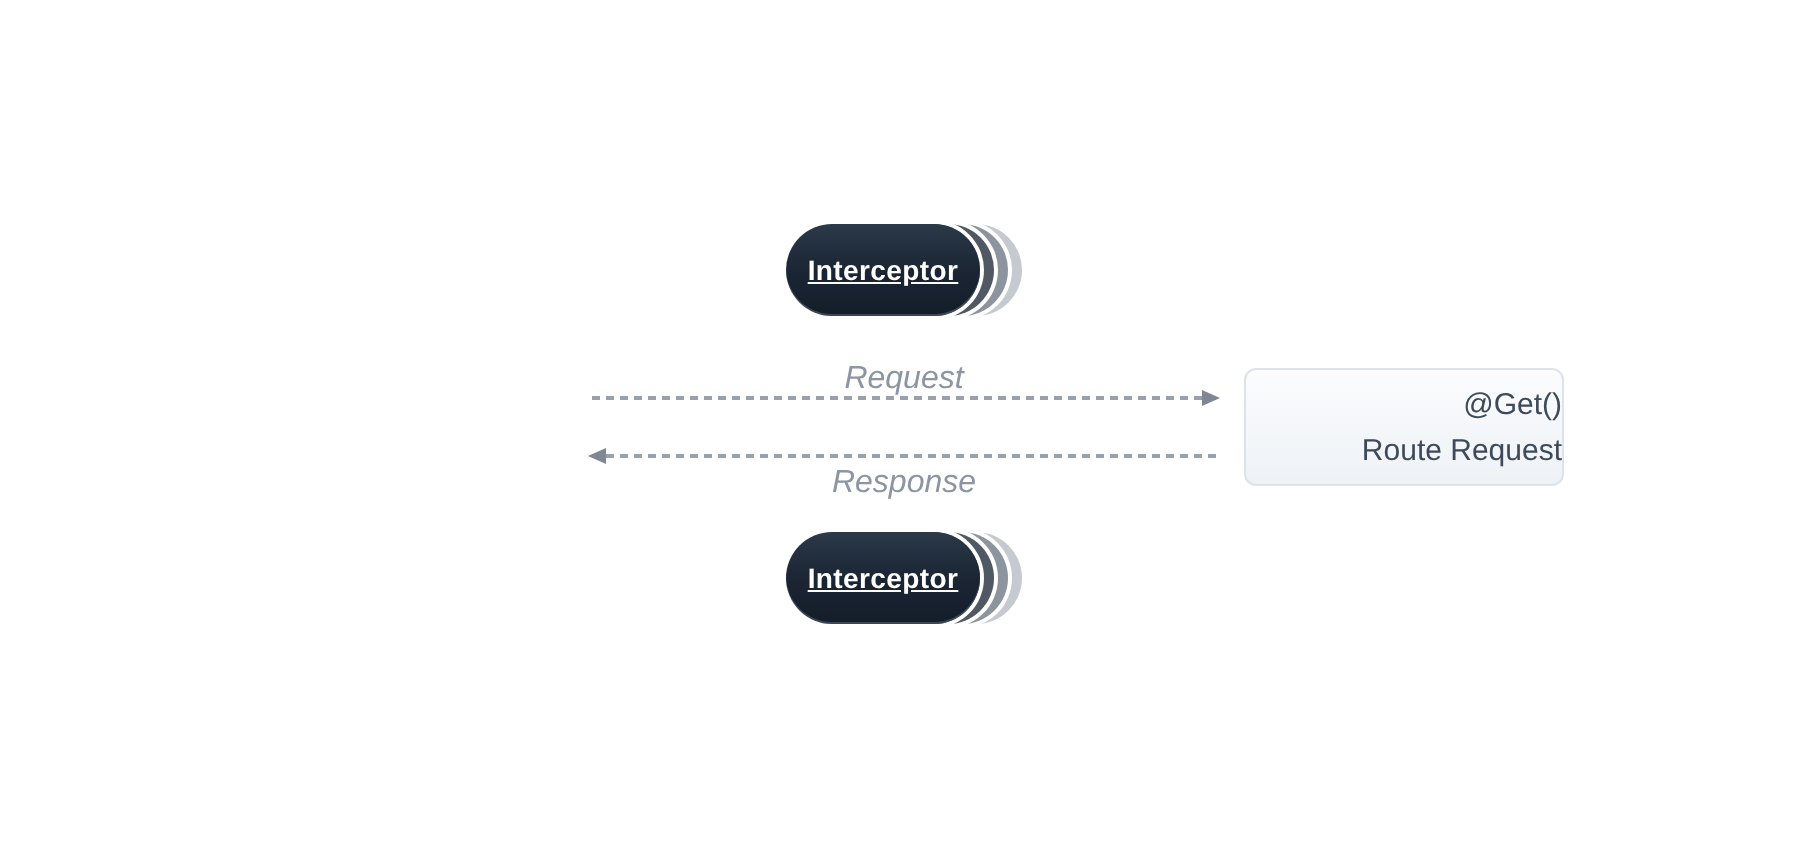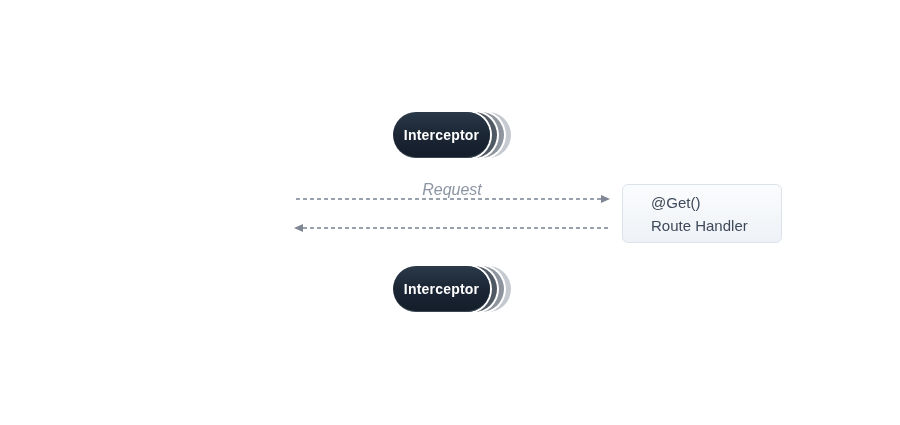--- a/index.html
+++ b/index.html
@@ -49,31 +49,33 @@
     background: linear-gradient(180deg, #2b3948 0%, #1a2433 55%, #141e2a 100%);
     box-shadow: 0 0 0 2px #ffffff, inset 0 -1px 0 rgba(150,165,180,0.30);
     z-index: 4;
     display: flex;
     align-items: center;
     justify-content: center;
     color: #ffffff;
     font-size: 14px;
     font-weight: 600;
     letter-spacing: 0.2px;
+    text-decoration: underline;
   }
 
   
   .node-box {
     position: absolute;
     box-sizing: border-box;
     background: linear-gradient(180deg, #fbfcfe 0%, #eef2f6 100%);
     border: 1px solid #dce3ea;
     border-radius: 6px;
     color: #3e4a5a;
     font-size: 15px;
+    align-items: flex-end;
   }
   .node-box.client {
     left: 118px;
     top: 184px;
     width: 161px;
     height: 58px;
     display: flex;
     align-items: center;
     justify-content: center;
   }
@@ -137,31 +139,32 @@
   <div class="pill-stack top">
     <span class="pill-layer l3"></span>
     <span class="pill-layer l2"></span>
     <span class="pill-layer l1"></span>
     <span class="pill-front">Interceptor</span>
   </div>
 
 
   <div class="node-box handler">
     <span>@Get()</span>
-    <span>Route Handler</span>
+    <span>Route Request</span>
   </div>
 
   <div class="flow-label request">Request</div>
   <div class="flow-line request">
     <span class="arrow-head right"></span>
   </div>
 
   <div class="flow-line response">
     <span class="arrow-head left"></span>
   </div>
+  <div class="flow-label response">Response</div>
 
   <div class="pill-stack bottom">
     <span class="pill-layer l3"></span>
     <span class="pill-layer l2"></span>
     <span class="pill-layer l1"></span>
     <span class="pill-front">Interceptor</span>
   </div>
 
 </div>
 

